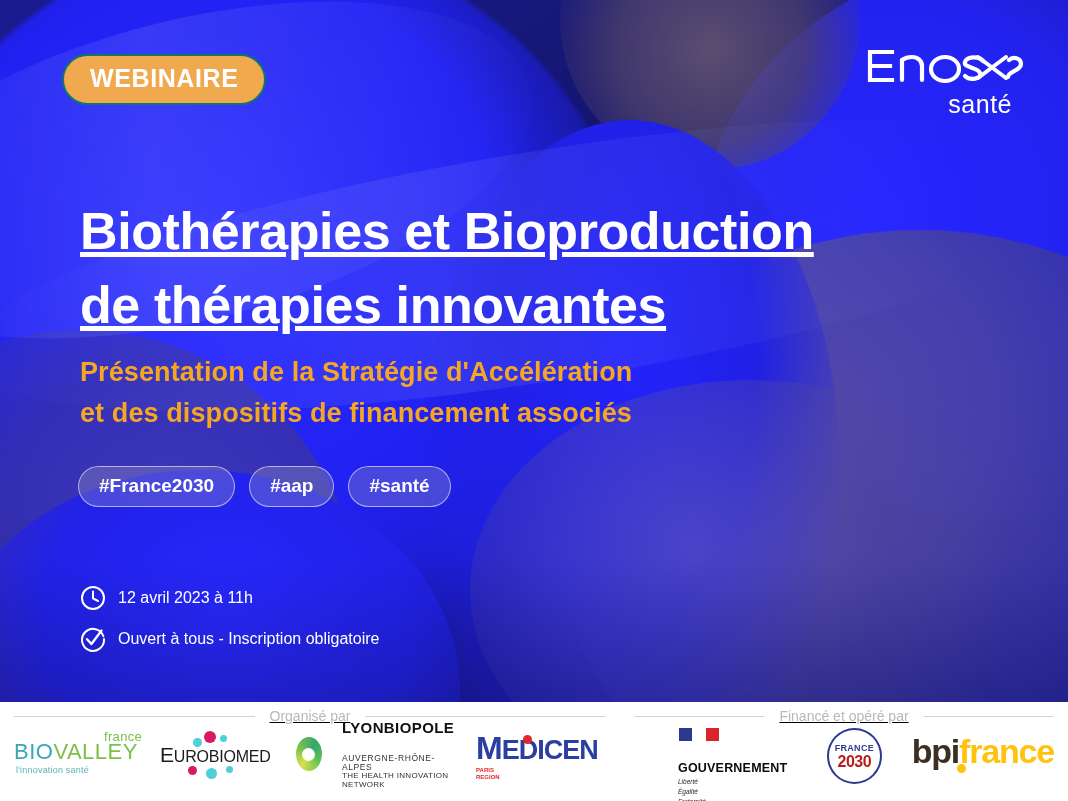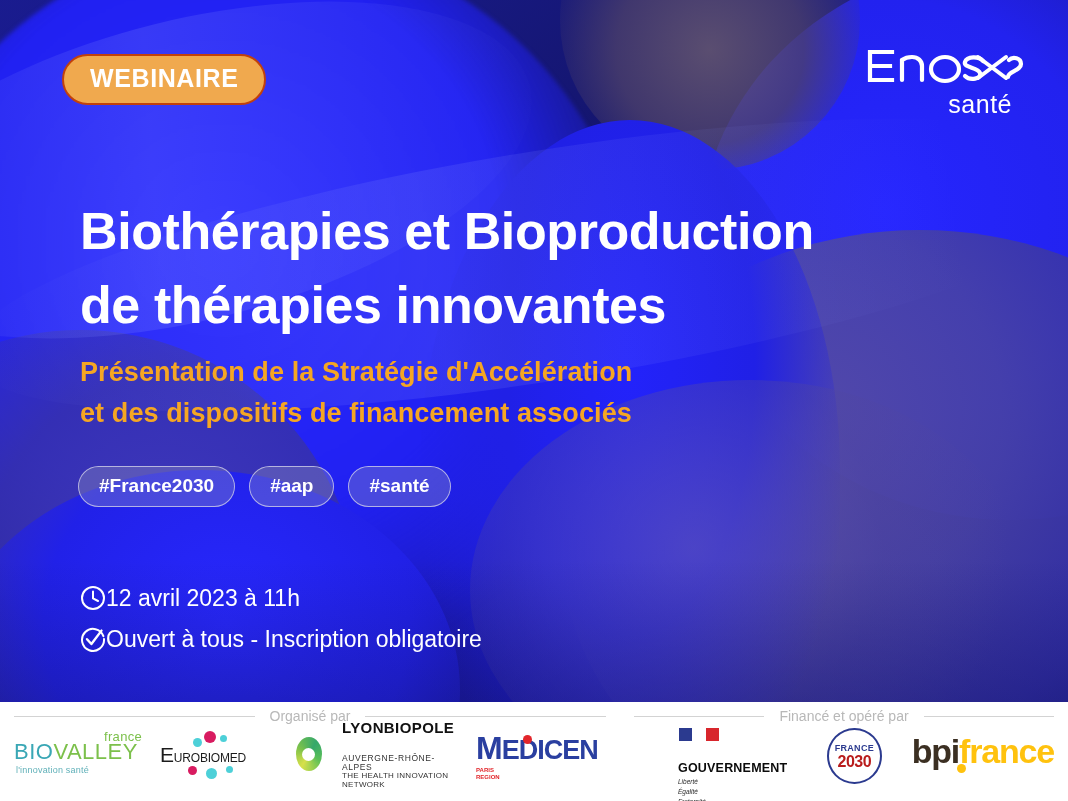--- a/index.html
+++ b/index.html
@@ -94,21 +94,21 @@
   }
   .b-13 { 
     left:470px; top:380px; width:560px; height:420px;
     background:radial-gradient(circle at 40% 40%, rgba(110,96,170,.55) 0%, rgba(80,70,160,.35) 45%, rgba(70,60,150,0) 75%);
   }
 
   
   .badge {
     position:absolute; left:62px; top:54px;
     padding:10px 26px 12px;
-    border:2px solid #c2410c;
+    border:2px solid #0f766e;
     border-radius:28px;
     background:#f0a94e;
     color:#ffffff;
     font-size:25px;
     font-weight:bold;
     letter-spacing:.6px;
     line-height:1;
   }
   .logo {
     position:absolute; right:42px; top:44px;
@@ -126,20 +126,21 @@
   }
 
   .title {
     position:absolute; left:80px; top:195px;
     width:900px;
     color:#ffffff;
     font-size:52px;
     font-weight:bold;
     line-height:1.42;
     letter-spacing:-.4px;
+    text-decoration:underline;
   }
   .subtitle {
     position:absolute; left:80px; top:352px;
     width:880px;
     color:#f5a623;
     font-size:27px;
     font-weight:bold;
     line-height:1.5;
     letter-spacing:.1px;
   }
@@ -158,42 +159,43 @@
     font-weight:bold;
     line-height:1;
     white-space:nowrap;
   }
 
   .meta {
     position:absolute; left:80px; top:585px;
     display:flex; flex-direction:column; gap:15px;
   }
   .meta-row {
-    display:flex; align-items:center; gap:0;
-    color:#ffffff;
-    font-size:23px;
+    display:flex; align-items:center; gap:12px;
+    color:#ffffff;
+    font-size:16px;
     line-height:1;
   }
   .meta-row svg { display:block; flex:0 0 auto; }
 
   
   .footer {
     position:absolute; left:0; top:702px;
     width:1068px; height:99px;
     background:#ffffff;
     display:flex;
   }
   .foot-col { position:relative; height:99px; }
   .foot-left  { width:620px; }
   .foot-right { width:448px; }
 
   .foot-head {
     position:absolute; top:6px; left:0; width:100%;
     display:flex; align-items:center; gap:15px;
     padding:0 14px;
+    text-decoration:underline;
   }
   .foot-head .rule { flex:1; height:1px; background:#d3d3d3; }
   .foot-head .lbl {
     color:#b8b8b8;
     font-size:14px;
     white-space:nowrap;
   }
 
   .foot-logos {
     position:absolute; top:26px; left:0; width:100%;
@@ -207,21 +209,21 @@
   .lg-biovalley { position:relative; width:130px; height:50px; }
   .bv-france { position:absolute; right:2px; top:0; font-size:13px; color:#7cc04b; letter-spacing:.3px; }
   .bv-main { position:absolute; left:0; top:12px; font-size:22px; letter-spacing:.5px; line-height:1; }
   .bv-main .bio { color:#3aa7b5; }
   .bv-main .valley { color:#7cc04b; }
   .bv-tag { position:absolute; left:2px; top:36px; font-size:9px; color:#5fb0b8; letter-spacing:.2px; }
 
   
   .lg-euro { position:relative; width:120px; height:50px; }
   .eu-text { position:absolute; left:0; top:15px; font-size:21px; color:#1b1b1b; letter-spacing:-.2px; line-height:1; }
-  .eu-text .sm { font-size:12px; }
+  .eu-text .sm { font-size:16px; }
   .eu-dot { position:absolute; border-radius:50%; }
 
   
   .lg-lyon { position:relative; width:162px; height:52px; display:flex; align-items:center; gap:20px; }
   .ly-ring {
     width:34px; height:34px; border-radius:50%;
     background:conic-gradient(from 210deg, #d7e04a, #7ec24a, #35a86b, #5bbf57, #d7e04a);
     display:flex; align-items:center; justify-content:center;
   }
   .ly-ring i { width:13px; height:13px; border-radius:50%; background:#ffffff; display:block; }

